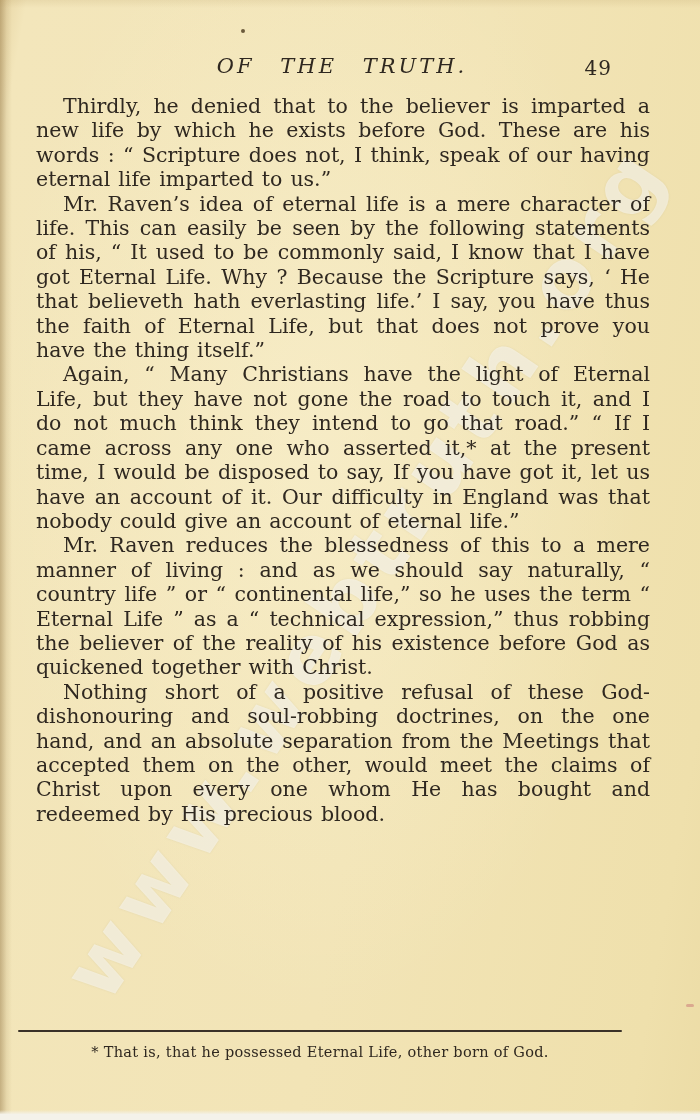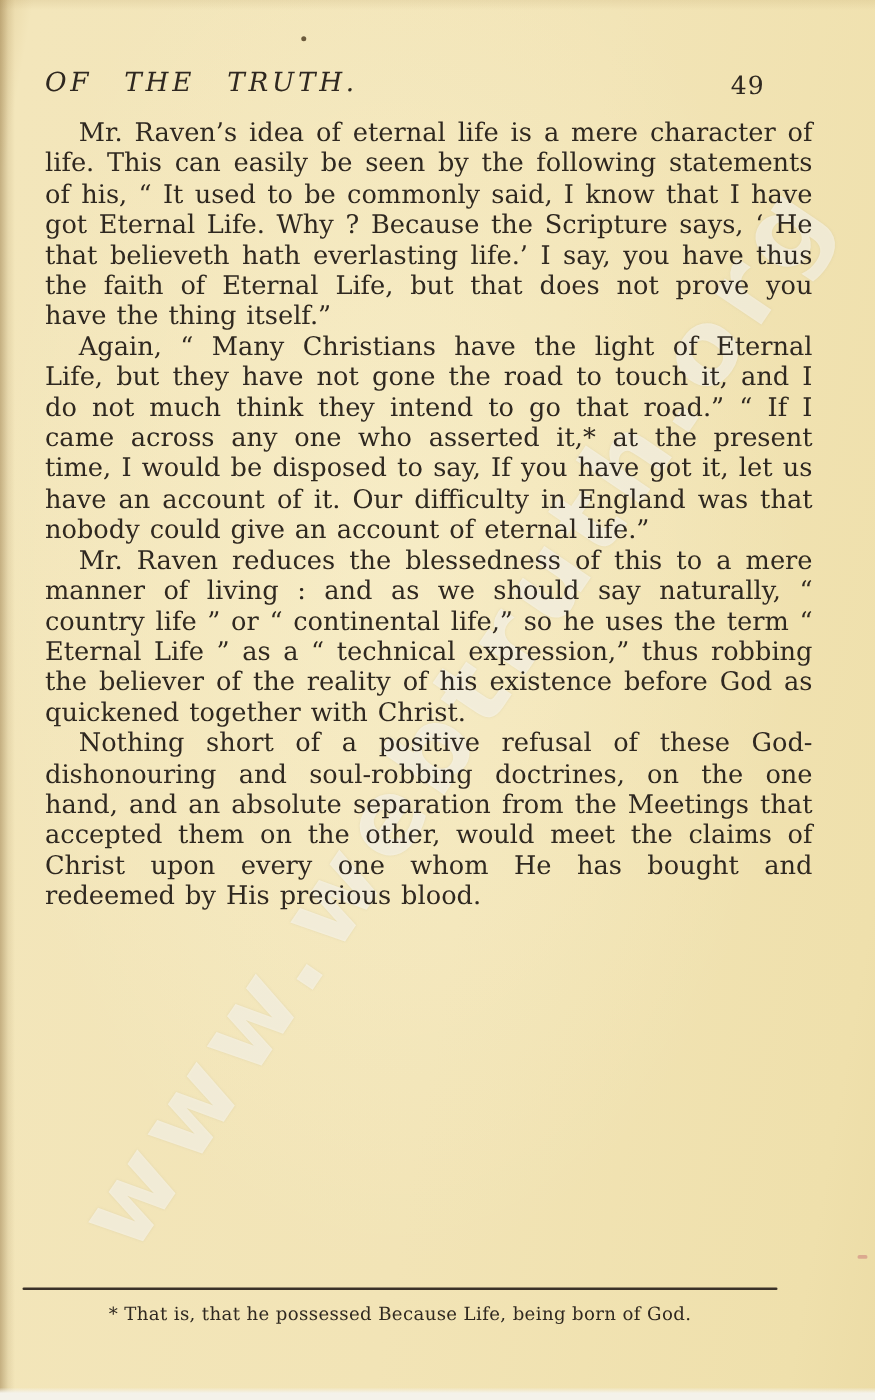--- a/index.html
+++ b/index.html
@@ -40,20 +40,21 @@
     font-size: 82px;
     letter-spacing: 9px;
     white-space: nowrap;
     text-align: center;
     color: var(--wm, rgba(255,255,255,0.5));
     text-shadow: 0 0 2px rgba(180,170,140,0.25);
     pointer-events: none;
   }
   .header {
     position: absolute; left: 36px; top: 54px; width: 612px;
+    text-align: center;
   }
   .running-title {
     font-style: italic;
     font-size: 21px;
     letter-spacing: 3px;
     word-spacing: 16px;
   }
   .page-number {
     position: absolute; right: 36px; top: 2px;
     font-size: 20px; font-style: normal;
@@ -94,28 +95,29 @@
 
 <div class="page">
   <div class="watermark">www.webtruth.org</div>
 
   <div class="header">
     <span class="running-title">OF THE TRUTH.</span>
     <span class="page-number">49</span>
   </div>
 
   <div class="body-text">
+      <p class="para"><span>Thirdly, he denied that to the believer is imparted a new life by which he exists before God.  These are his words : “ Scripture does not, I think, speak of our having eternal life imparted to us.”</span></p>
       <p class="para"><span>Mr. Raven’s idea of eternal life is a mere </span><span class="it">character</span><span> of life.  This can easily be seen by the following statements of his, “ It used to be commonly said, I know that I have got Eternal Life.  Why ?  Because the Scripture says, ‘ He that believeth hath everlasting life.’  I say, you have thus the faith of Eternal Life, but that does not prove you have the thing itself.”</span></p>
       <p class="para"><span>Again, “ Many Christians have the light of Eternal Life, but they have not gone the road to touch it, and I do not much think they intend to go that road.”  “ If I came across any one who asserted it,* at the present time, I would be disposed to say, If you have got it, </span><span class="it">let us have an account of it</span><span>.  Our difficulty in England was that nobody could give an account of eternal life.”</span></p>
       <p class="para"><span>Mr. Raven reduces the blessedness of this to a mere manner of living :  and as we should say naturally, “ country life ” or “ continental life,” so he uses the term “ Eternal Life ” as a “ technical expression,” thus robbing the believer of the reality of his existence before God as quickened together with Christ.</span></p>
       <p class="para"><span>Nothing short of a positive refusal of these God-dishonouring and soul-robbing doctrines, on the one hand, and an absolute separation from the Meetings that accepted them on the other, would meet the claims of Christ upon every one whom He has bought and redeemed by His precious blood.</span></p>
     </div>
 
   <div class="footnote-rule"></div>
-  <div class="footnote">* That is, that he possessed Because Life, being born of God.</div>
+  <div class="footnote">* That is, that he possessed Eternal Life, other born of God.</div>
 
   <div class="speck speck-1"></div>
   <div class="speck speck-2"></div>
 
   <div class="edge-left"></div>
   <div class="edge-top"></div>
   <div class="edge-bottom"></div>
 </div>
 
 </body></html>

